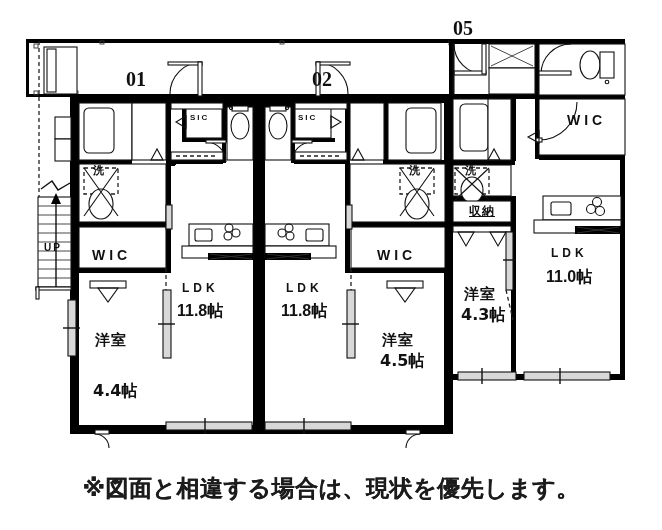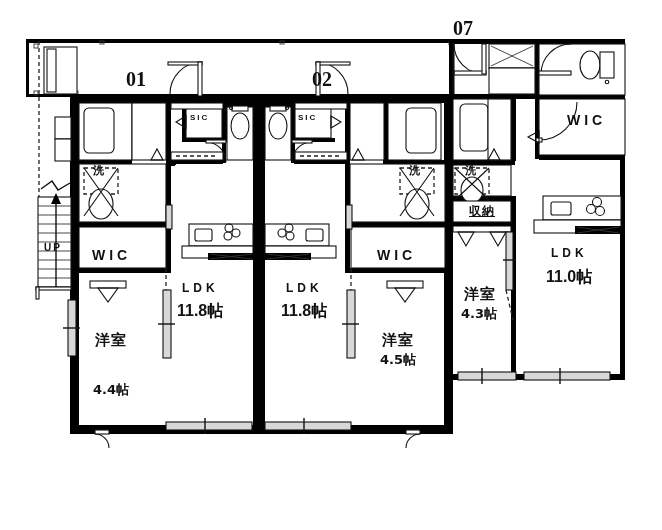--- a/index.html
+++ b/index.html
@@ -42,21 +42,21 @@
     color: #101010;
     letter-spacing: 0px;
   }
   .room-name {
     font-size: 15px;
     font-weight: 700;
     letter-spacing: 1px;
     color: #121212;
   }
   .room-size {
-    font-size: 13px;
+    font-size: 16px;
     font-weight: 700;
     letter-spacing: 0px;
     color: #121212;
   }
   .ldk-name {
     font-family: "Liberation Sans", sans-serif;
     font-size: 12px;
     font-weight: 700;
     letter-spacing: 4px;
     color: #121212;
@@ -411,21 +411,21 @@
 
       <path d="M95 434 A14 14 0 0 1 109 448" class="thn"></path>
       <rect x="95" y="430" width="14" height="4" class="fix2"></rect>
       <path d="M420 434 A14 14 0 0 0 406 448" class="thn"></path>
       <rect x="406" y="430" width="14" height="4" class="fix2"></rect>
     </g>
   </svg>
 
   <div class="txt unit-num" style="left:126px; top:69px;">01</div>
   <div class="txt unit-num" style="left:312px; top:69px;">02</div>
-  <div class="txt unit-num" style="left:453px; top:18px;">07</div>
+  <div class="txt unit-num" style="left:453px; top:18px;">05</div>
 
   <div class="txt ldk-name" style="left:182px; top:282px;">LDK</div>
   <div class="txt ldk-size" style="left:177px; top:303px;">11.8帖</div>
 
   <div class="txt ldk-name" style="left:286px; top:282px;">LDK</div>
   <div class="txt ldk-size" style="left:281px; top:303px;">11.8帖</div>
 
   <div class="txt ldk-name" style="left:551px; top:247px;">LDK</div>
   <div class="txt ldk-size" style="left:546px; top:269px;">11.0帖</div>
 
@@ -446,14 +446,15 @@
   <div class="txt sic-label" style="left:298px; top:114px;">SIC</div>
 
   <div class="txt sen-label" style="left:93px; top:165px;">洗</div>
   <div class="txt sen-label" style="left:409px; top:165px;">洗</div>
   <div class="txt sen-label" style="left:465px; top:165px;">洗</div>
 
   <div class="txt storage-label" style="left:469px; top:205px;">収納</div>
 
   <div class="txt up-label" style="left:44px; top:243px;">UP</div>
 
+  <div id="caption">※図面と相違する場合は、現状を優先します。</div>
 
 </div>
 
 </body></html>

